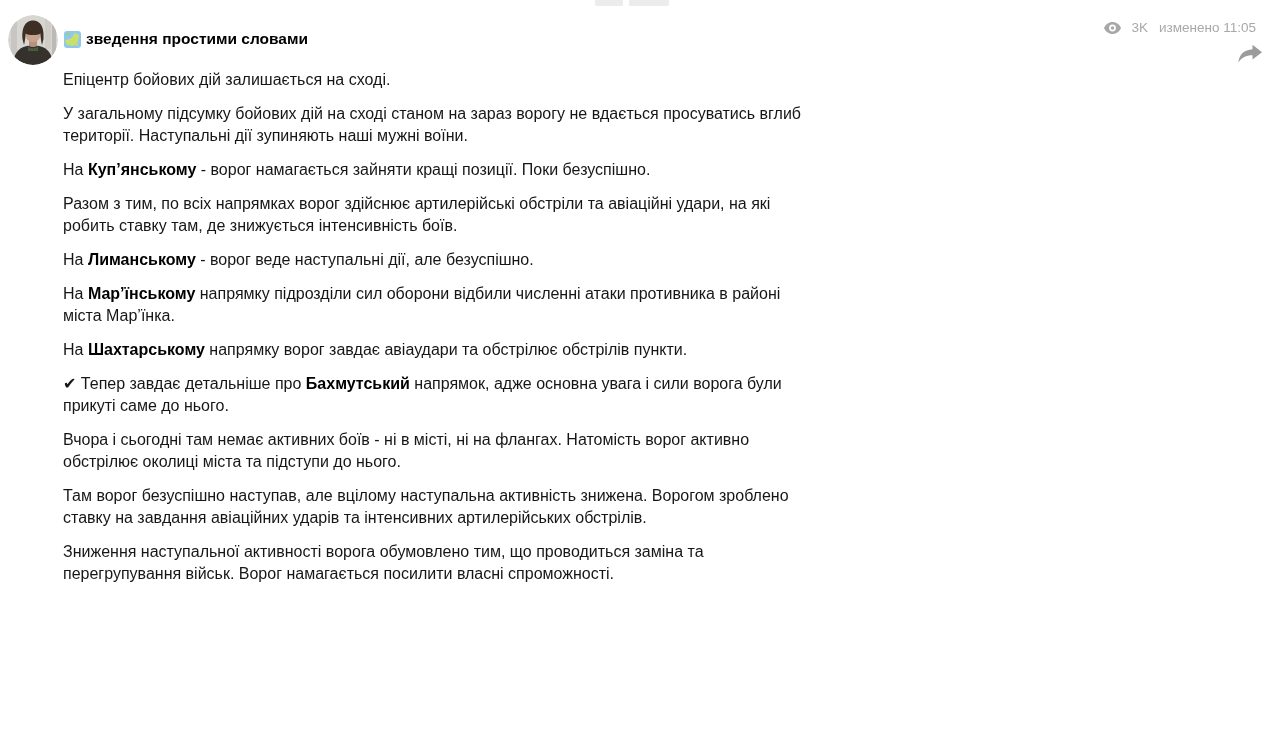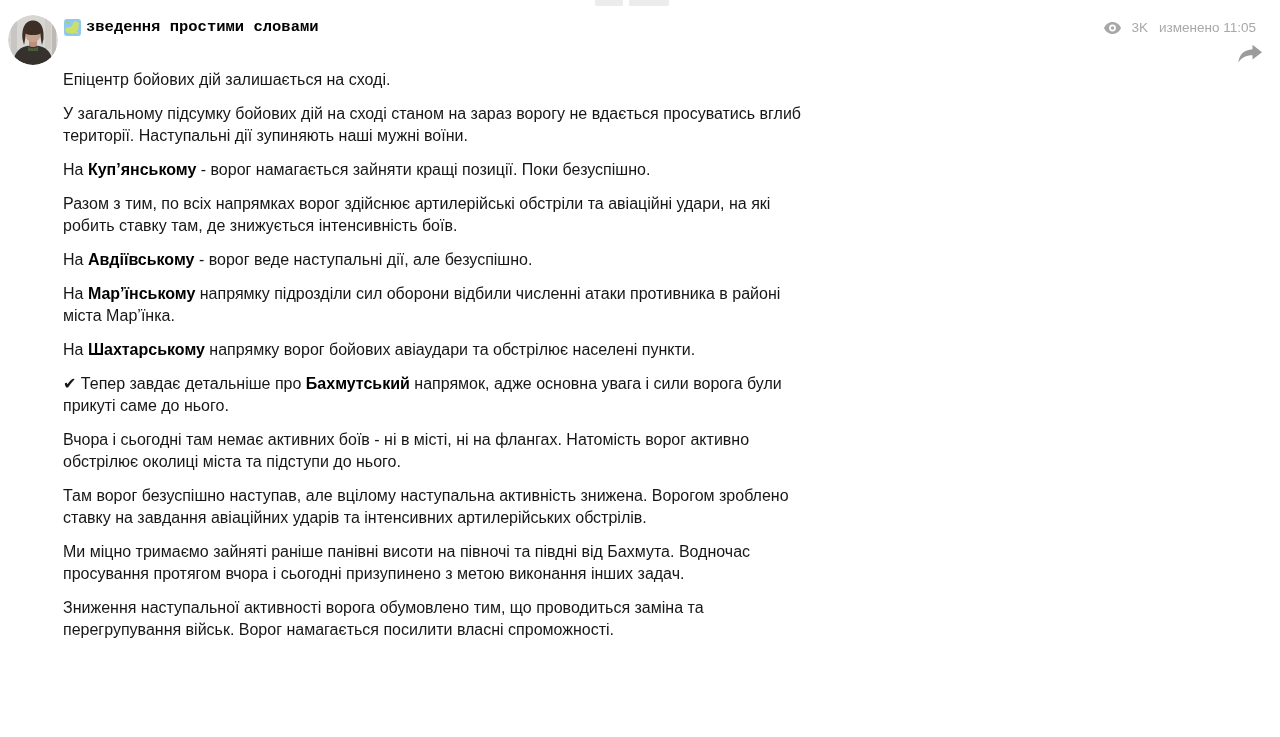--- a/index.html
+++ b/index.html
@@ -26,22 +26,22 @@
   .avatar{
     position:absolute;left:8px;top:15px;width:50px;height:50px;border-radius:50%;
     overflow:hidden;cursor:pointer;
   }
   .header-block{position:absolute;left:64px;top:17px;}
   .author-name{
     color:var(--accent);font-size:15px;line-height:19px;font-weight:500;
     cursor:pointer;white-space:nowrap;
   }
   .post-title{
-    margin-top:0;font-size:15.5px;line-height:20px;font-weight:700;color:#000;
-    display:flex;align-items:center;gap:5px;font-family:Liberation Mono, monospace;
+    margin-top:12px;font-size:15.5px;line-height:20px;font-weight:700;color:#000;
+    display:flex;align-items:center;gap:5px;
   }
   .emoji-map{width:17px;height:17px;flex:0 0 auto;display:inline-block;}
 
   .meta{
     position:absolute;top:20px;right:24px;display:flex;align-items:center;gap:11px;
     color:var(--meta-gray);font-size:13.5px;white-space:nowrap;
   }
   .meta .eye{width:17px;height:12px;display:inline-block;}
   .share-btn{
     position:absolute;top:44px;right:17px;width:26px;height:20px;cursor:pointer;
@@ -106,21 +106,20 @@
   <svg width="26" height="20" viewBox="0 0 26 20">
     <path d="M15.5 5.2 L15.5 0.8 L25 8.2 L15.5 15.6 L15.5 11.2 C9 11.2 4.6 13.3 1.4 18.6 C2 10.4 7.2 5.8 15.5 5.2 Z" fill="#9b9b9b"></path>
   </svg>
 </div>
 
 <div class="post-body">
     <p><span>Епіцентр бойових дій залишається на сході.</span></p>
     <p><span>У загальному підсумку бойових дій на сході станом на зараз ворогу не вдається просуватись вглиб території. Наступальні дії зупиняють наші мужні воїни.</span></p>
     <p><span>На </span><span class="b">Куп’янському</span><span> - ворог намагається зайняти кращі позиції. Поки безуспішно.</span></p>
     <p><span>Разом з тим, по всіх напрямках ворог здійснює артилерійські обстріли та авіаційні удари, на які робить ставку там, де знижується інтенсивність боїв.</span></p>
-    <p><span>На </span><span class="b">Авдіївському</span><span> - ворог веде наступальні дії, але безуспішно.</span></p>
+    <p><span>На </span><span class="b">Лиманському</span><span> - ворог веде наступальні дії, але безуспішно.</span></p>
     <p><span>На </span><span class="b">Мар’їнському</span><span> напрямку підрозділи сил оборони відбили численні атаки противника в районі міста Мар’їнка.</span></p>
-    <p><span>На </span><span class="b">Шахтарському</span><span> напрямку ворог бойових авіаудари та обстрілює населені пункти.</span></p>
+    <p><span>На </span><span class="b">Шахтарському</span><span> напрямку ворог завдає авіаудари та обстрілює обстрілів пункти.</span></p>
     <p><span>✔ Тепер завдає детальніше про </span><span class="b">Бахмутський</span><span> напрямок, адже основна увага і сили ворога були прикуті саме до нього.</span></p>
     <p><span>Вчора і сьогодні там немає активних боїв - ні в місті, ні на флангах. Натомість ворог активно обстрілює околиці міста та підступи до нього.</span></p>
     <p><span>Там ворог безуспішно наступав, але вцілому наступальна активність знижена. Ворогом зроблено ставку на завдання авіаційних ударів та інтенсивних артилерійських обстрілів.</span></p>
-    <p><span>Ми міцно тримаємо зайняті раніше панівні висоти на півночі та півдні від Бахмута. Водночас просування протягом вчора і сьогодні призупинено з метою виконання інших задач.</span></p>
     <p><span>Зниження наступальної активності ворога обумовлено тим, що проводиться заміна та перегрупування військ. Ворог намагається посилити власні спроможності.</span></p>
   </div>
 
 </body></html>

